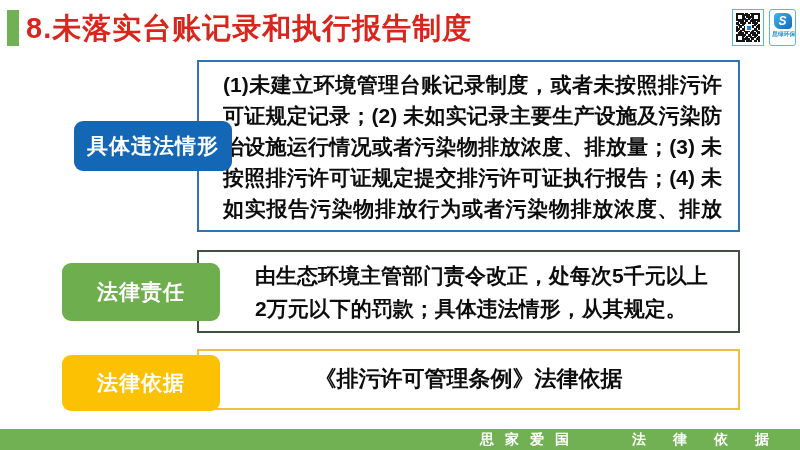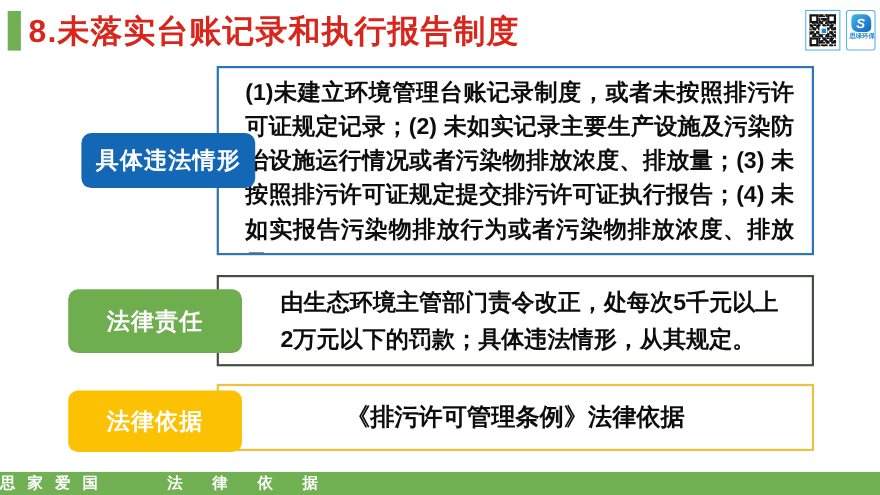--- a/index.html
+++ b/index.html
@@ -39,21 +39,21 @@
   .box-2{top:250px;height:83px;border:2px solid var(--box2-border);font-size:21px;line-height:33px;padding:7px 20px 0 56px;}
   .box-3{top:349px;height:61px;border:2px solid var(--box3-border);font-size:22px;line-height:55px;text-align:center;}
   .row-label{position:absolute;left:62px;width:158px;display:flex;align-items:center;justify-content:center;
     color:#fff;font-size:21px;font-weight:800;border-radius:9px;letter-spacing:1px;z-index:2;}
   .label-1{top:121px;height:50px;background:var(--label-blue);margin-left:12px;}
   .label-2{top:263px;height:58px;background:var(--label-green);}
   .label-3{top:355px;height:56px;background:var(--label-yellow);}
 
   
   .footer{position:absolute;left:0;bottom:0;width:800px;height:21px;background:var(--accent-green);
-    display:flex;align-items:center;padding-right:4px;color:#fff;font-weight:800;font-size:14px;}
+    display:flex;align-items:center;justify-content:flex-end;padding-right:4px;color:#fff;font-weight:800;font-size:14px;}
   .slogan-left{letter-spacing:11px;margin-right:52px;}
   .slogan-right{letter-spacing:27px;}
 </style>
 </head>
 <body>
 
 <div class="slide">
 
   <div class="accent-bar"></div>
   <div class="page-title">8.未落实台账记录和执行报告制度</div>

